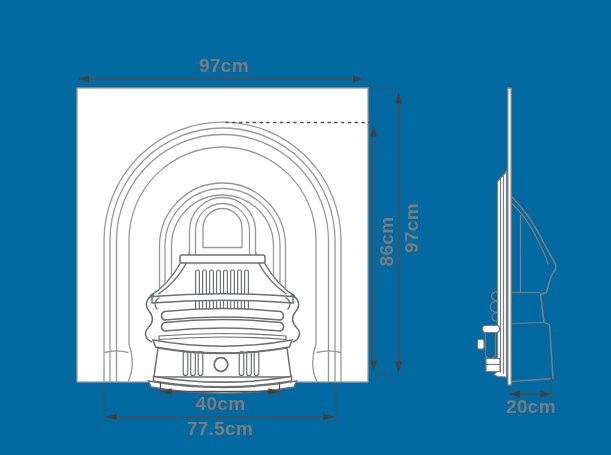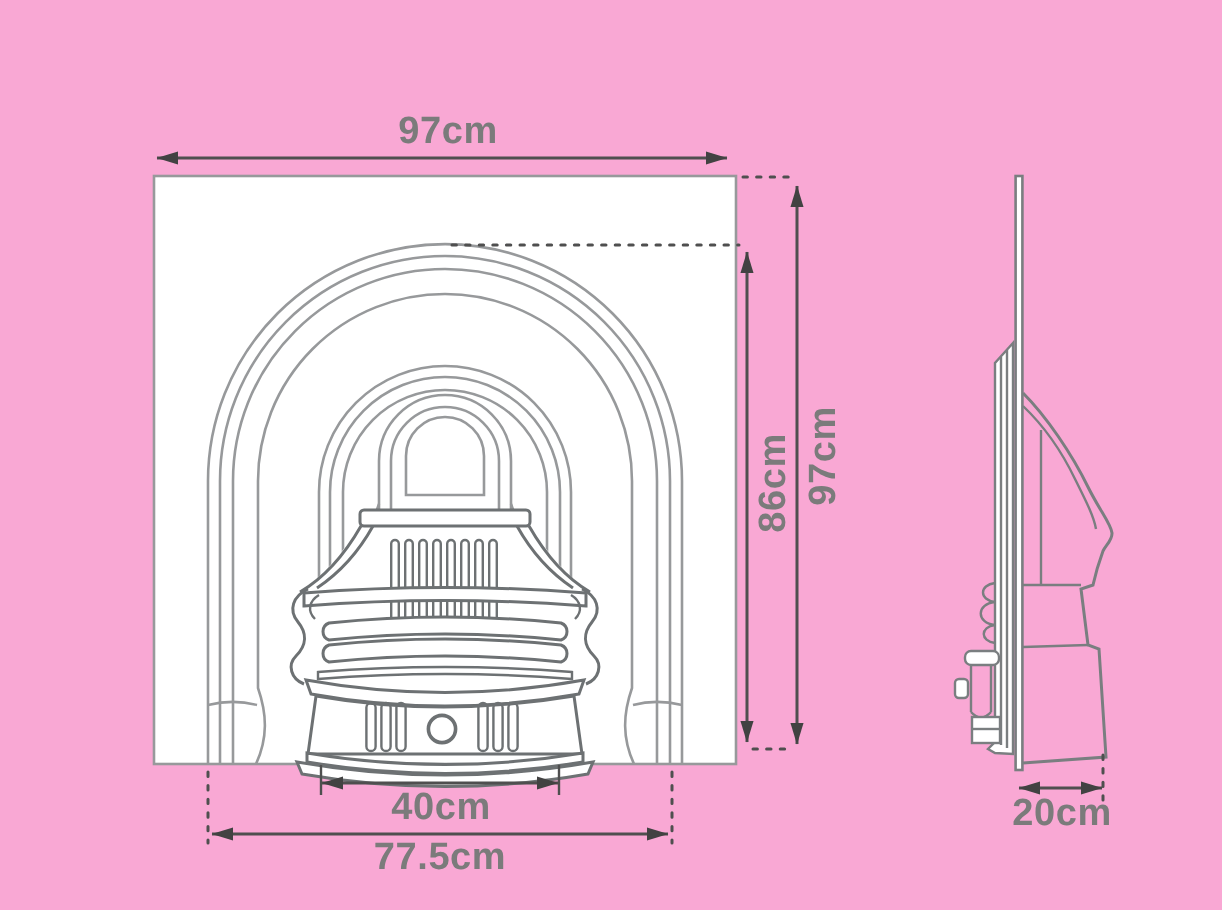--- a/index.html
+++ b/index.html
@@ -1,19 +1,19 @@
 <!DOCTYPE html>
 <html><head>
 <meta charset="utf-8">
 <style>
   html,body{margin:0;padding:0;background:#fff;}
   .canvas{
     position:relative;
     width:611px;height:455px;
-    background:#f9a8d4;
+    background:#0369a1;
     overflow:hidden;
     font-family:"Liberation Sans",sans-serif;
   }
   svg{display:block;}
   .lab{
     font-family:"Liberation Sans",sans-serif;
     font-size:19px;
     font-weight:600;
     letter-spacing:.3px;
   }

